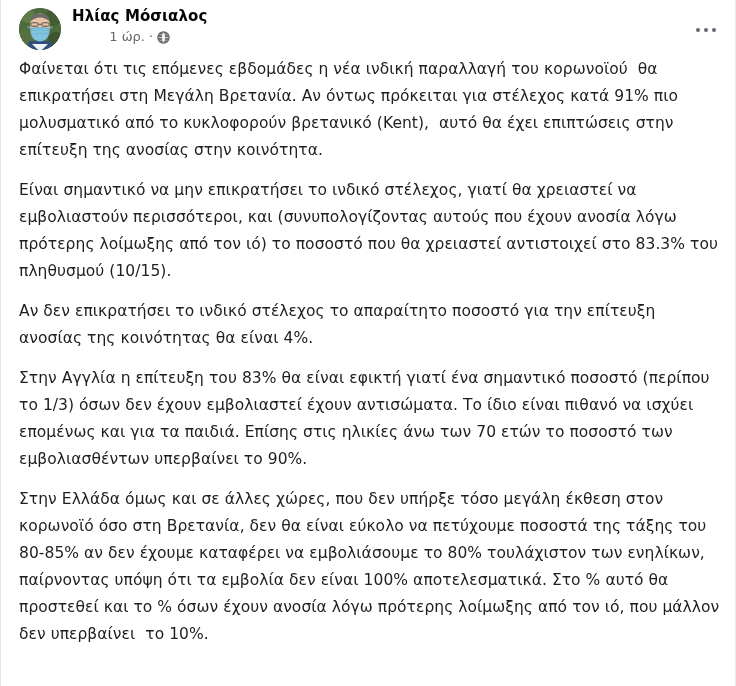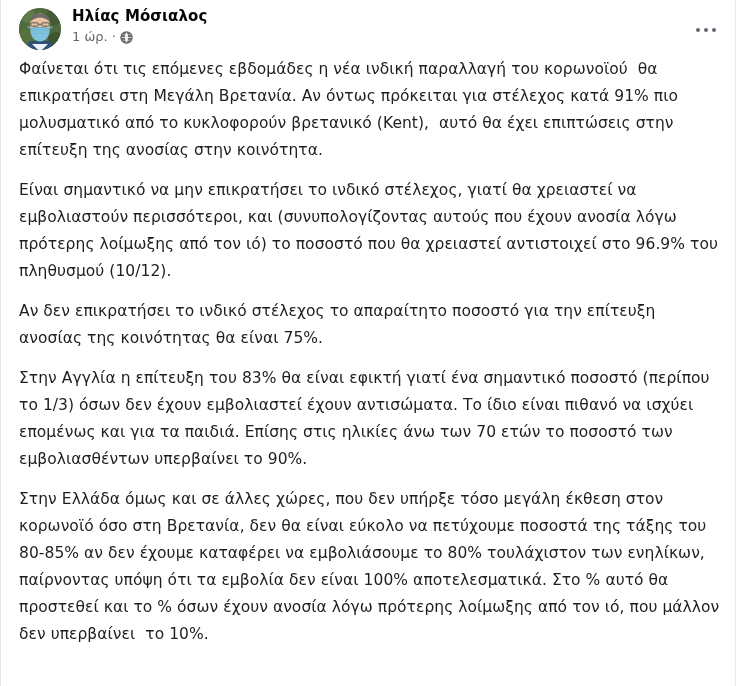--- a/index.html
+++ b/index.html
@@ -65,20 +65,21 @@
     white-space: nowrap;
   }
 
   .meta-line {
     display: flex;
     align-items: center;
     margin-top: 3px;
     font-size: 13px;
     color: #65676b;
     line-height: 16px;
+    justify-content: center;
   }
   .meta-time { white-space: nowrap; }
   .meta-dot { margin: 0 4px; color: #65676b; }
   .globe-icon {
     display: inline-flex;
     align-items: center;
     width: 13px;
     height: 13px;
   }
   .globe-icon svg { width: 13px; height: 13px; display: block; }
@@ -177,20 +178,20 @@
 
     <button class="menu-button">
       <span class="dot"></span>
       <span class="dot"></span>
       <span class="dot"></span>
     </button>
   </div>
 
   <div class="post-body">
     <p>Φαίνεται ότι τις επόμενες εβδομάδες η νέα ινδική παραλλαγή του κορωνοϊού  θα επικρατήσει στη Μεγάλη Βρετανία. Αν όντως πρόκειται για στέλεχος κατά 91% πιο μολυσματικό από το κυκλοφορούν βρετανικό (Kent),  αυτό θα έχει επιπτώσεις στην επίτευξη της ανοσίας στην κοινότητα.</p>
-    <p>Είναι σημαντικό να μην επικρατήσει το ινδικό στέλεχος, γιατί θα χρειαστεί να εμβολιαστούν περισσότεροι, και (συνυπολογίζοντας αυτούς που έχουν ανοσία λόγω πρότερης λοίμωξης από τον ιό) το ποσοστό που θα χρειαστεί αντιστοιχεί στο 96.9% του πληθυσμού (10/12).</p>
-    <p>Αν δεν επικρατήσει το ινδικό στέλεχος το απαραίτητο ποσοστό για την επίτευξη ανοσίας της κοινότητας θα είναι 75%.</p>
+    <p>Είναι σημαντικό να μην επικρατήσει το ινδικό στέλεχος, γιατί θα χρειαστεί να εμβολιαστούν περισσότεροι, και (συνυπολογίζοντας αυτούς που έχουν ανοσία λόγω πρότερης λοίμωξης από τον ιό) το ποσοστό που θα χρειαστεί αντιστοιχεί στο 83.3% του πληθυσμού (10/15).</p>
+    <p>Αν δεν επικρατήσει το ινδικό στέλεχος το απαραίτητο ποσοστό για την επίτευξη ανοσίας της κοινότητας θα είναι 4%.</p>
     <p>Στην Αγγλία η επίτευξη του 83% θα είναι εφικτή γιατί ένα σημαντικό ποσοστό (περίπου το 1/3) όσων δεν έχουν εμβολιαστεί έχουν αντισώματα. Το ίδιο είναι πιθανό να ισχύει επομένως και για τα παιδιά. Επίσης στις ηλικίες άνω των 70 ετών το ποσοστό των εμβολιασθέντων υπερβαίνει το 90%.</p>
     <p>Στην Ελλάδα όμως και σε άλλες χώρες, που δεν υπήρξε τόσο μεγάλη έκθεση στον κορωνοϊό όσο στη Βρετανία, δεν θα είναι εύκολο να πετύχουμε ποσοστά της τάξης του 80-85% αν δεν έχουμε καταφέρει να εμβολιάσουμε το 80% τουλάχιστον των ενηλίκων, παίρνοντας υπόψη ότι τα εμβολία δεν είναι 100% αποτελεσματικά. Στο % αυτό θα προστεθεί και το % όσων έχουν ανοσία λόγω πρότερης λοίμωξης από τον ιό, που μάλλον δεν υπερβαίνει  το 10%.</p>
 
   </div>
 
 </div>
 
 </body></html>

